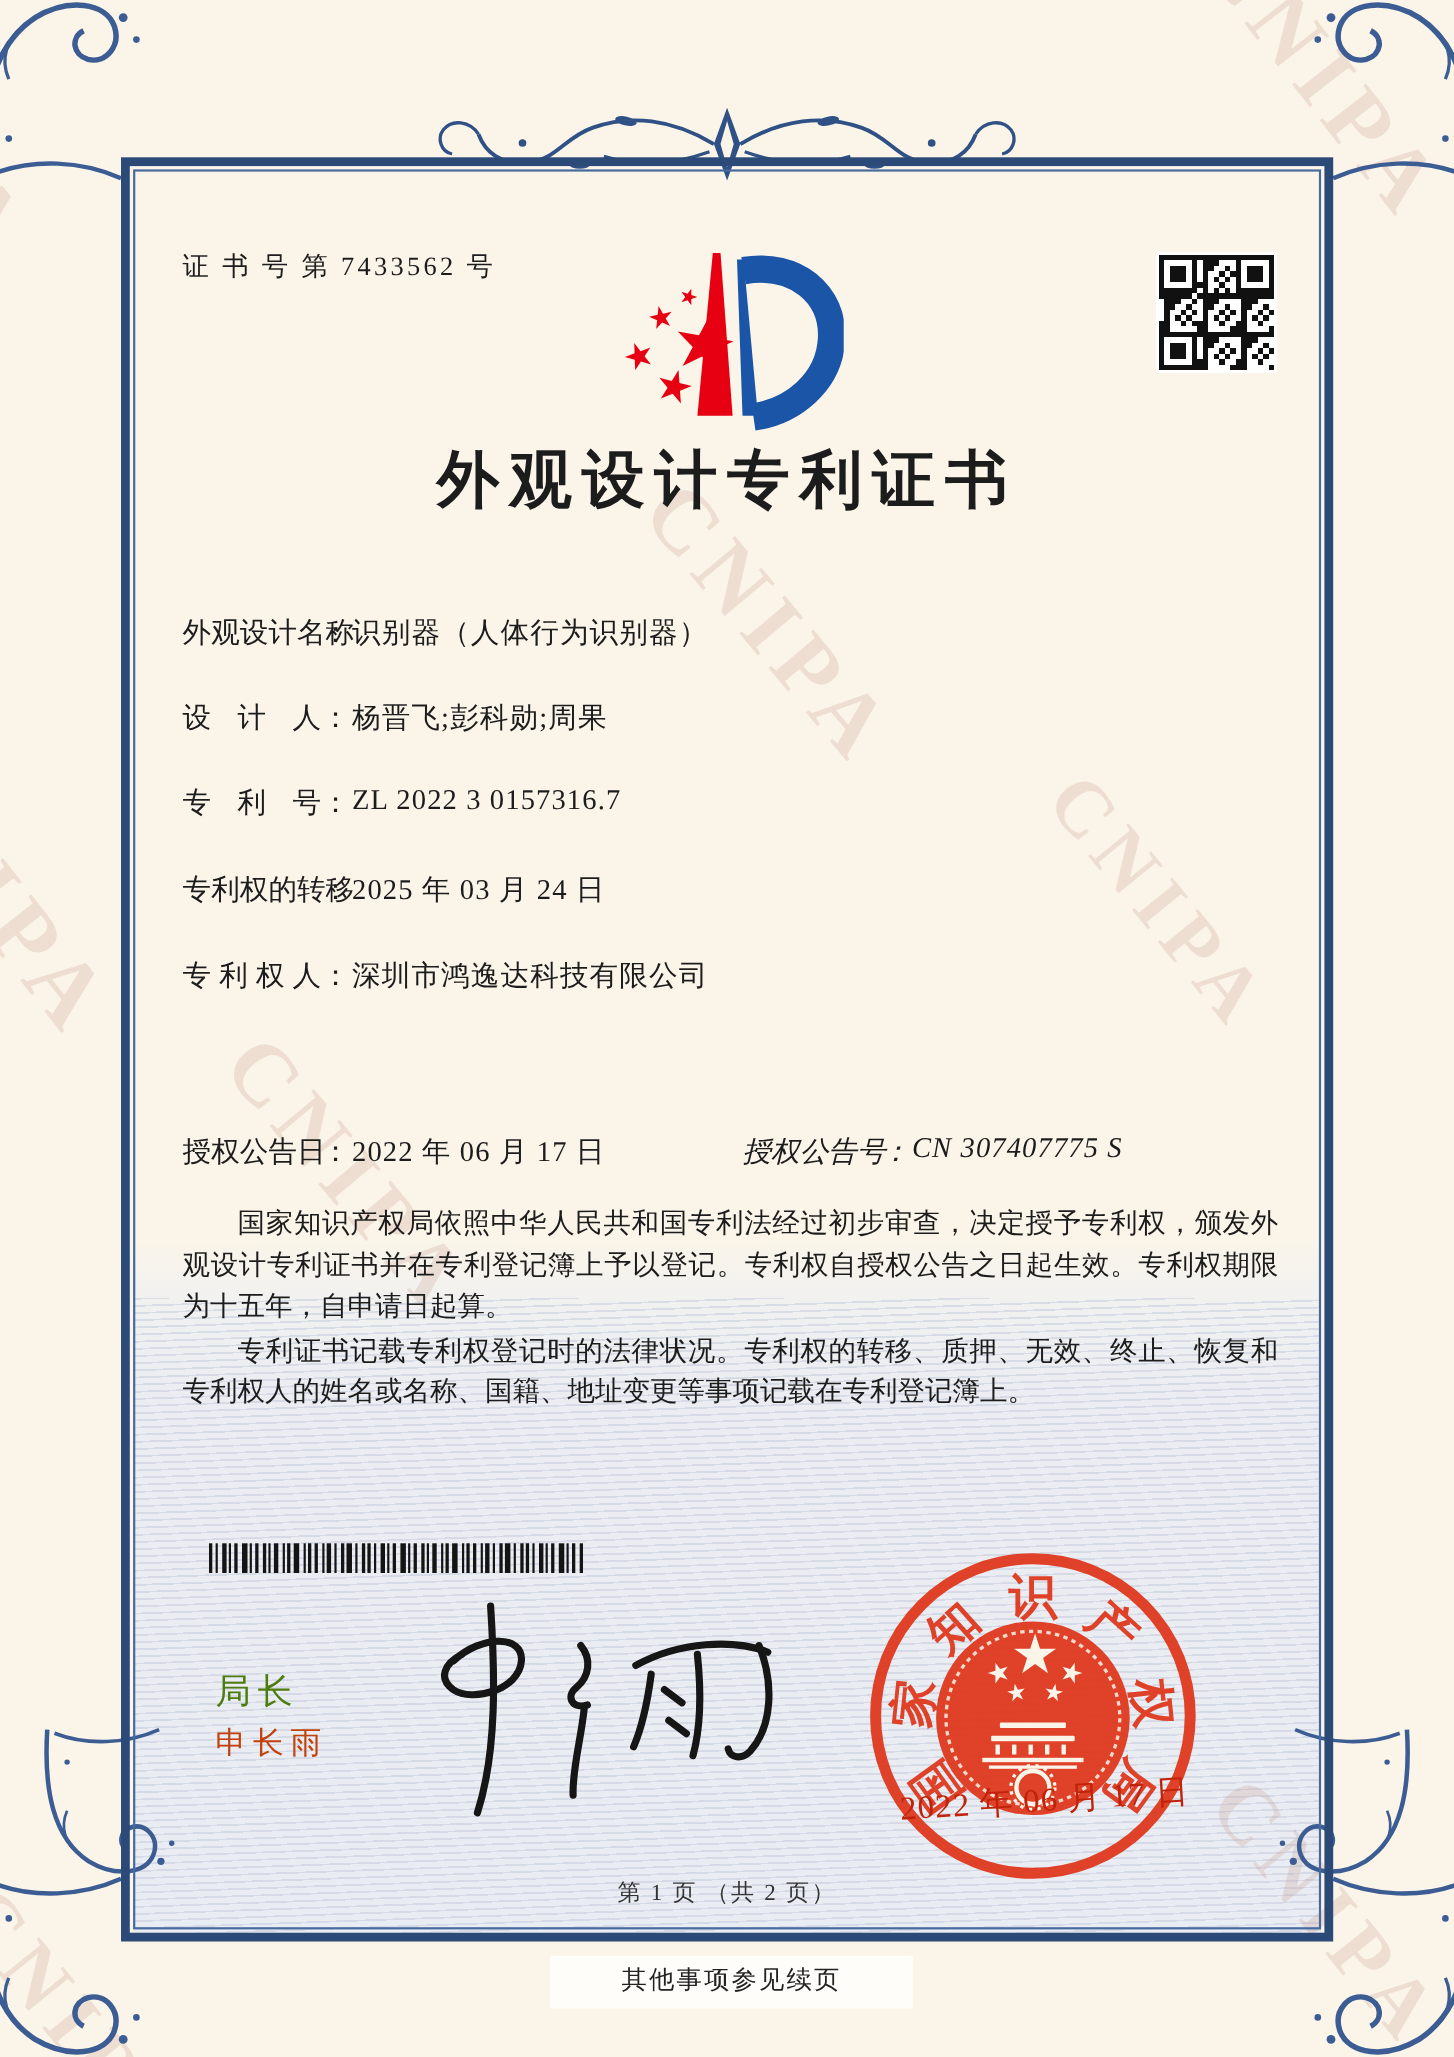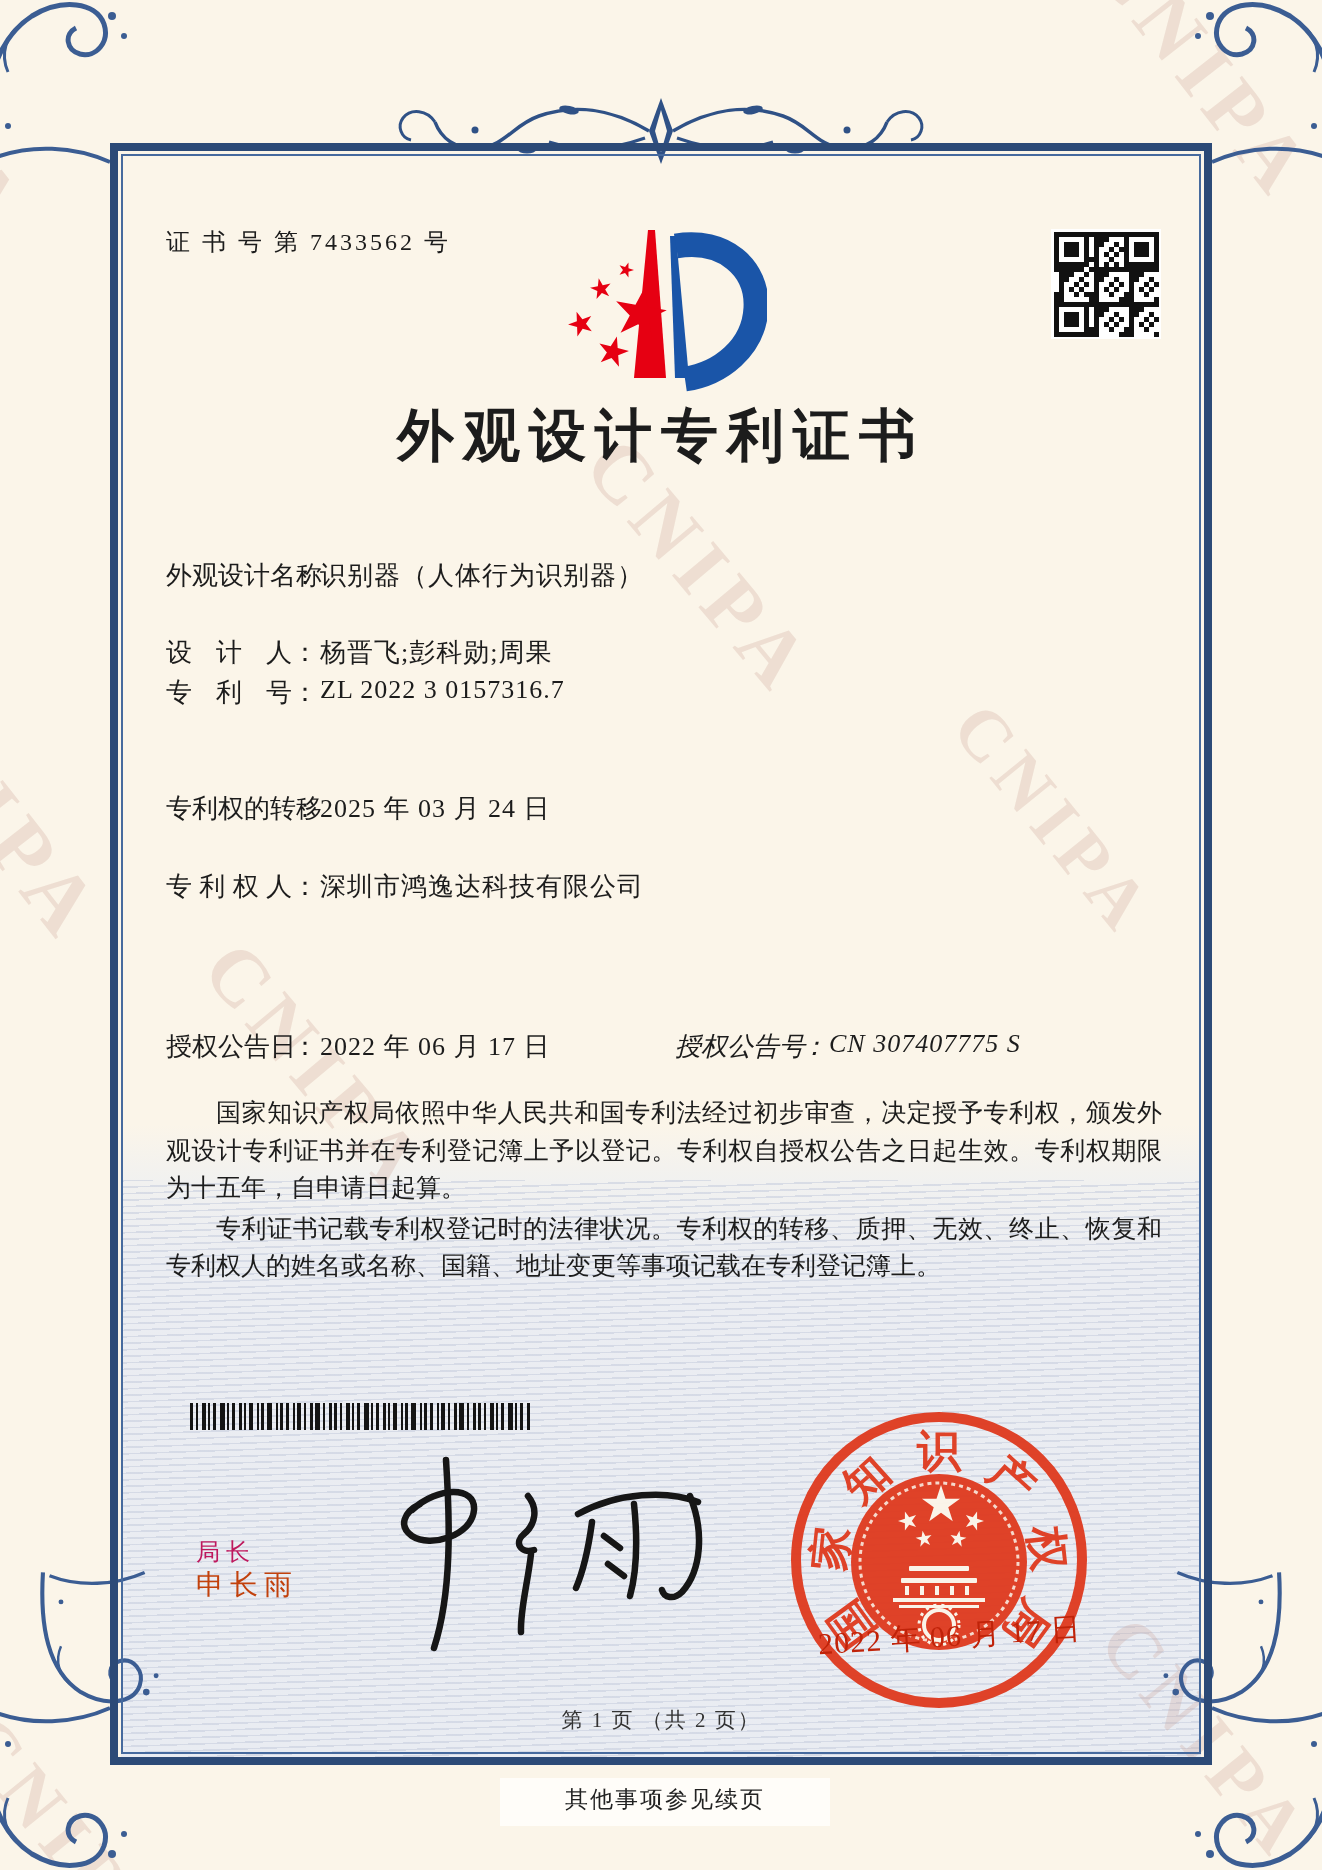--- a/index.html
+++ b/index.html
@@ -29,22 +29,22 @@
   .addr-val{display:inline-block;vertical-align:top;white-space:normal;width:830px;line-height:38px;}
   .grant-right{position:absolute;left:509px;top:0;font-style:italic;}
   .paras{position:absolute;left:166px;top:1094px;width:996px;z-index:3;font-size:25px;line-height:37.5px;
          text-align:justify;}
   .paras p{margin:0;text-indent:2em;}
   .paras p+p{margin-top:3px;}
   
   .barcode{position:absolute;left:190px;top:1403px;width:340px;height:27px;z-index:3;}
   .barcode i{position:absolute;top:0;bottom:0;background:#141414;}
   
-  .sig-title{position:absolute;left:196px;top:1516px;font-size:24px;letter-spacing:6px;z-index:3;
-             font-family:"Liberation Sans","DejaVu Sans",sans-serif;color:#be185d;margin-top:20px;}
+  .sig-title{position:absolute;left:196px;top:1516px;font-size:32px;letter-spacing:6px;z-index:3;
+             font-family:"Liberation Sans","DejaVu Sans",sans-serif;color:#4d7c0f;}
   .sig-name{position:absolute;left:196px;top:1566px;font-size:28px;letter-spacing:6px;z-index:3;
             font-family:"Liberation Sans","DejaVu Sans",sans-serif;color:#c2410c;}
   .sig-svg{position:absolute;left:368px;top:1452px;z-index:3;}
   
   .seal{position:absolute;left:789px;top:1410px;z-index:4;opacity:0.95;}
   .seal-date{position:absolute;left:818px;top:1616px;width:270px;font-size:30px;color:#c02309;z-index:5;
              letter-spacing:1px;transform:rotate(-3.5deg);white-space:nowrap;}
   
   .page-info{position:absolute;left:161px;top:1706px;width:1000px;text-align:center;font-size:21px;
              letter-spacing:2px;color:#333;z-index:3;}
@@ -395,21 +395,21 @@
   </div>
 
   <h1 class="title">外观设计专利证书</h1>
 
   <div class="frow" style="top:558px">
     <span class="flabel">外观设计名称</span><span class="fcolon">：</span><span class="fvalue">识别器（人体行为识别器）</span>
   </div>
   <div class="frow" style="top:635px">
     <span class="flabel">设计人</span><span class="fcolon">：</span><span class="fvalue">杨晋飞;彭科勋;周果</span>
   </div>
-  <div class="frow" style="top:675px">
+  <div class="frow" style="top:712px">
     <span class="flabel">专利号</span><span class="fcolon">：</span><span class="fvalue">ZL 2022 3 0157316.7</span>
   </div>
   <div class="frow" style="top:791px">
     <span class="flabel">专利权的转移</span><span class="fcolon">：</span><span class="fvalue">2025 年 03 月 24 日</span>
   </div>
   <div class="frow" style="top:869px">
     <span class="flabel">专利权人</span><span class="fcolon">：</span><span class="fvalue">深圳市鸿逸达科技有限公司</span>
   </div>
   <div class="frow" style="top:1029px">
     <span class="flabel">授权公告日</span><span class="fcolon">：</span><span class="fvalue">2022 年 06 月 17 日</span>

